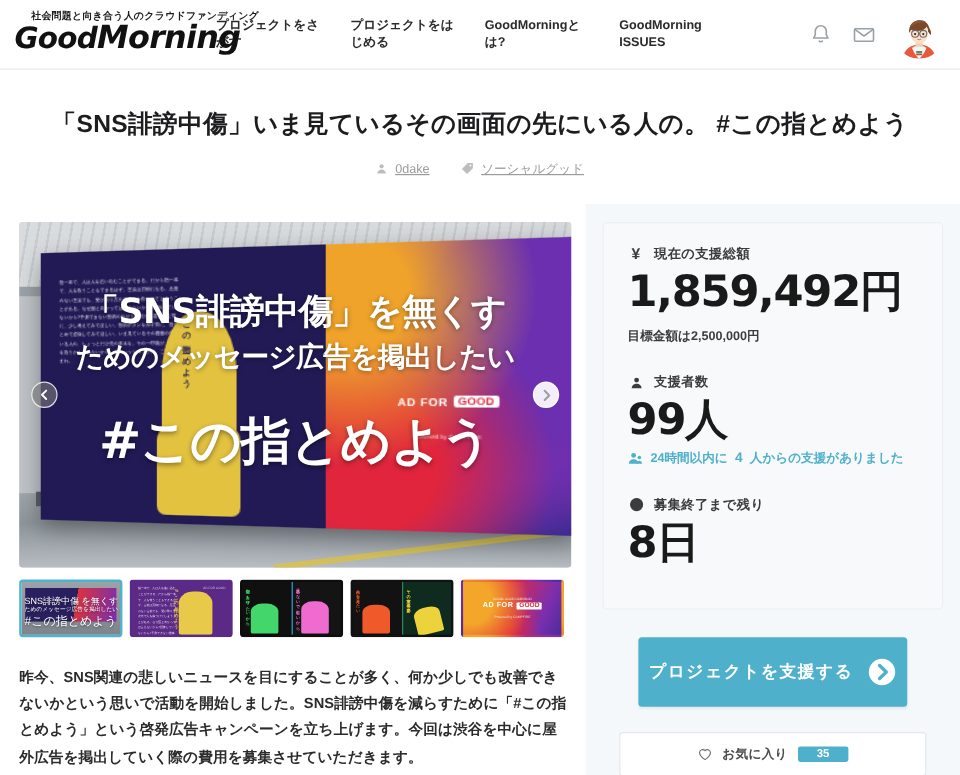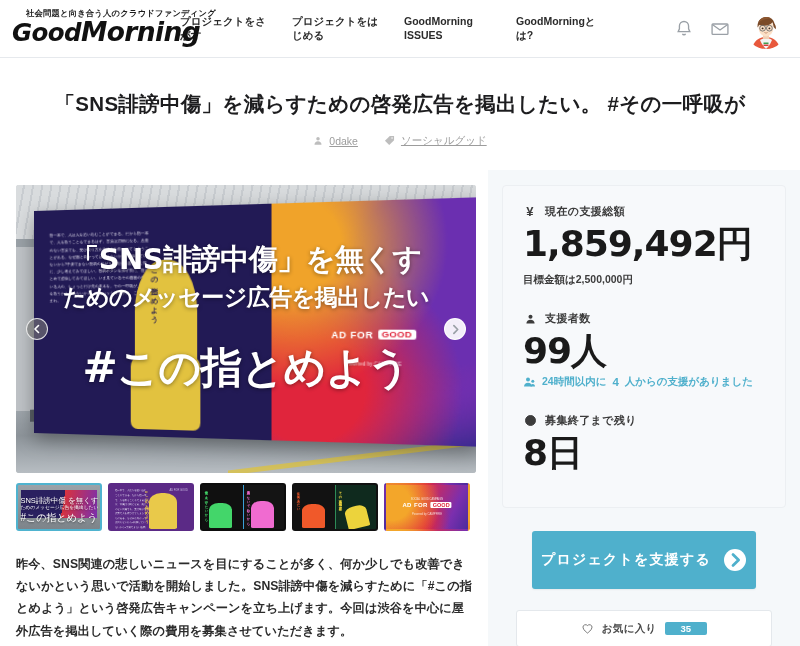--- a/index.html
+++ b/index.html
@@ -374,22 +374,22 @@
     <div class="brand">
       <div class="brand-tagline">社会問題と向き合う人のクラウドファンディング</div>
       <div class="brand-logo">
         <span>Good</span><span class="lg">Morning</span>
       </div>
     </div>
 
     <div class="nav">
       <div class="nav-item">プロジェクトをさがす</div>
       <div class="nav-item">プロジェクトをはじめる</div>
+      <div class="nav-item">GoodMorningとは?</div>
       <div class="nav-item">GoodMorning ISSUES</div>
-      <div class="nav-item">GoodMorningとは?</div>
     </div>
 
     <div class="header-actions">
       <span class="hicon">
         <svg width="20" height="20" viewBox="0 0 24 24" fill="none" stroke="#9aa0a6" stroke-width="1.6">
           <path d="M12 3a5.5 5.5 0 0 0-5.5 5.5v3.2L5 15.2h14l-1.5-3.5V8.5A5.5 5.5 0 0 0 12 3z"></path>
           <path d="M10.2 17.6a1.9 1.9 0 0 0 3.6 0"></path>
         </svg>
       </span>
       <span class="hicon">
@@ -422,21 +422,21 @@
           <circle cx="16.6" cy="19.4" r=".95" fill="#3a2a20"></circle>
           <circle cx="23.4" cy="19.4" r=".95" fill="#3a2a20"></circle>
 
           <path d="M18.4 23.4c.9.8 2.3.8 3.2 0" fill="none" stroke="#c38a6a" stroke-width=".9"></path>
         </svg>
       </span>
     </div>
   </div>
 
   <div class="title-wrap">
-    <h1 class="page-title">「SNS誹謗中傷」を減らすための啓発広告を掲出したい。 #その一呼吸が</h1>
+    <h1 class="page-title">「SNS誹謗中傷」いま見ているその画面の先にいる人の。 #この指とめよう</h1>
     <div class="meta-row">
       <span class="meta-item">
         <span>
           <svg width="10" height="11" viewBox="0 0 24 24">
               <circle cx="12" cy="7.5" r="4.2"></circle>
               <path d="M3.5 22c0-4.8 3.8-8.2 8.5-8.2s8.5 3.4 8.5 8.2z"></path>
             </svg>
         </span>
         <span>0dake</span>
       </span>

